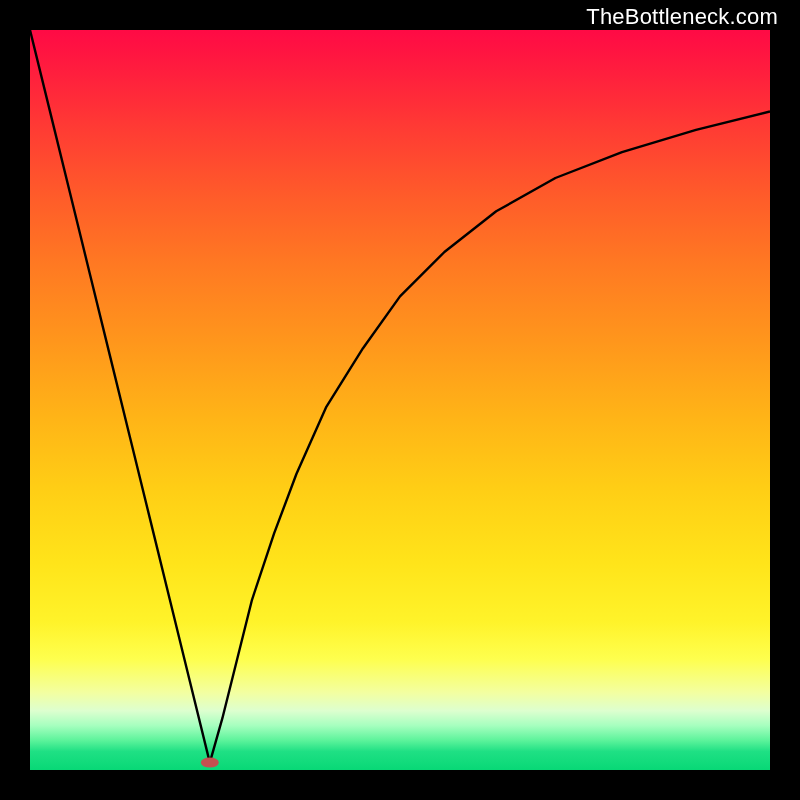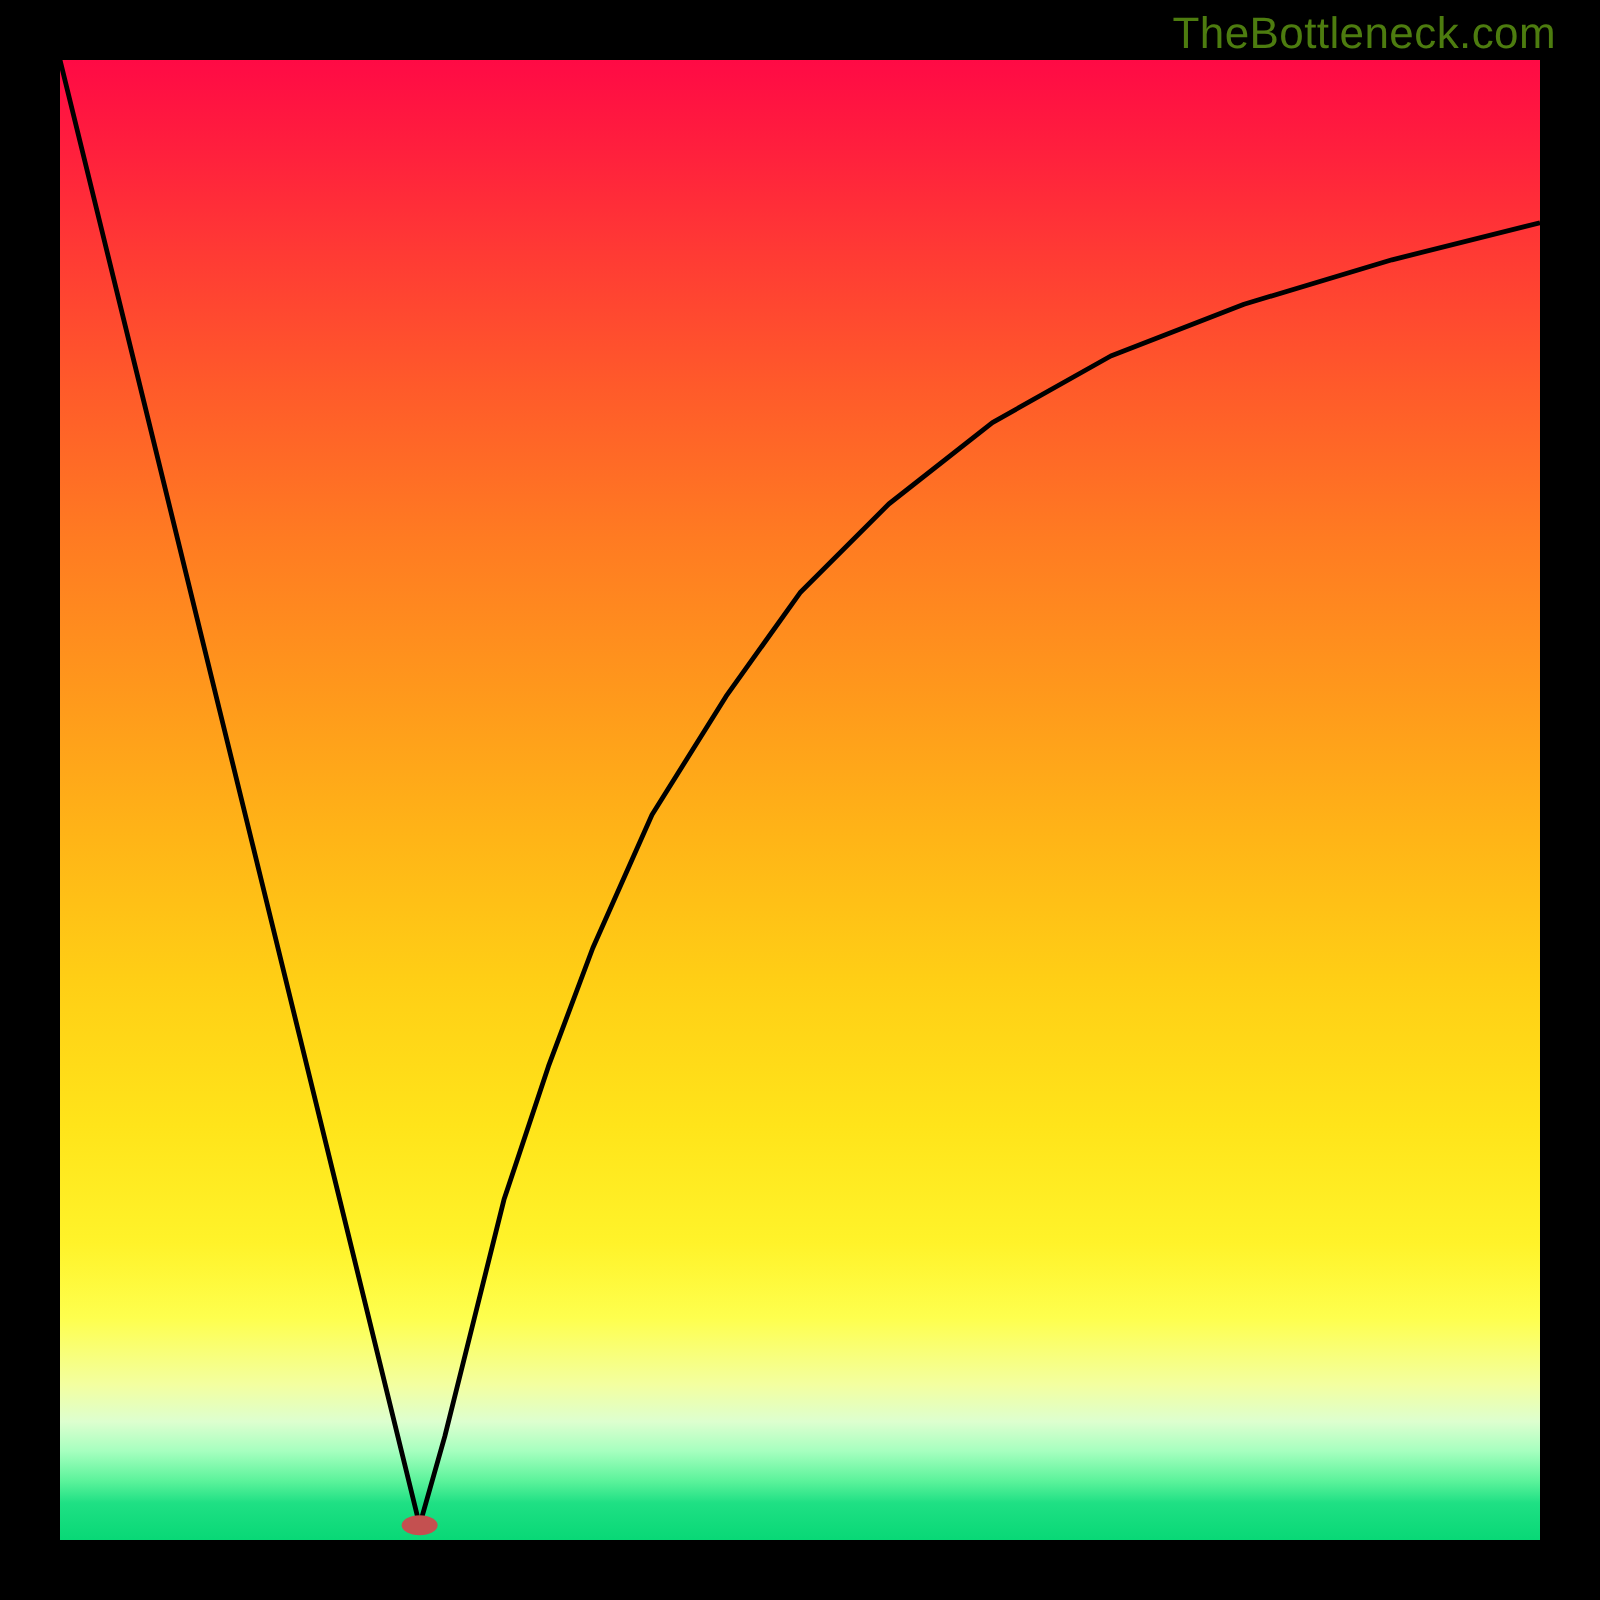--- a/index.html
+++ b/index.html
@@ -51,21 +51,21 @@
   .line-canvas {
     position: absolute;
     inset: 0;
     width: 740px;
     height: 740px;
   }
   .watermark {
     position: absolute;
     top: 4px;
     right: 22px;
-    color: #4d7c0f;
+    color: #ffffff;
     font-size: 22px;
     letter-spacing: 0.2px;
     user-select: none;
   }
 </style>
 </head>
 <body>
 
 <div class="frame">
   <div class="watermark">TheBottleneck.com</div>

